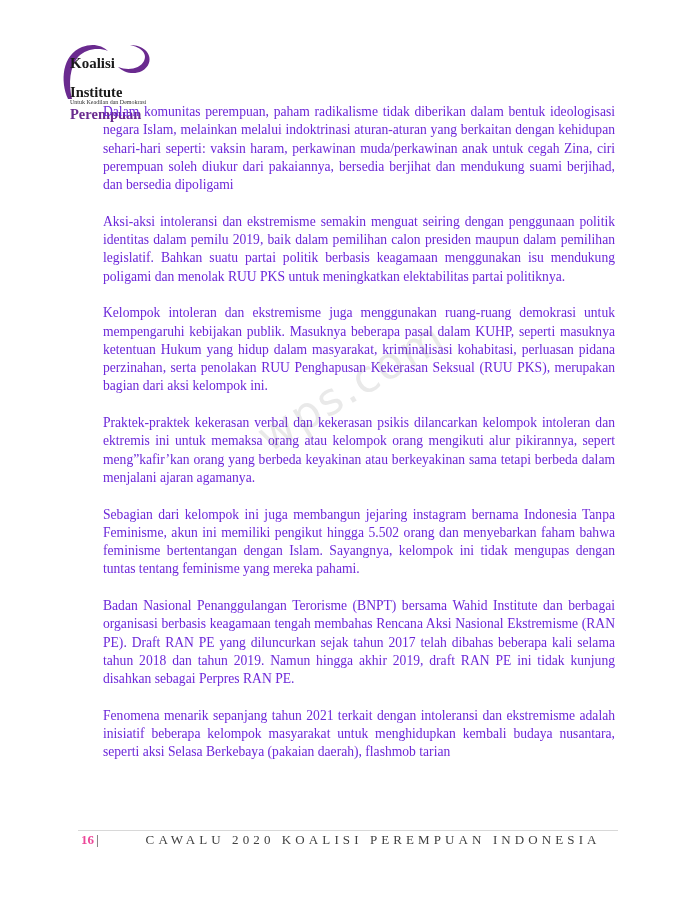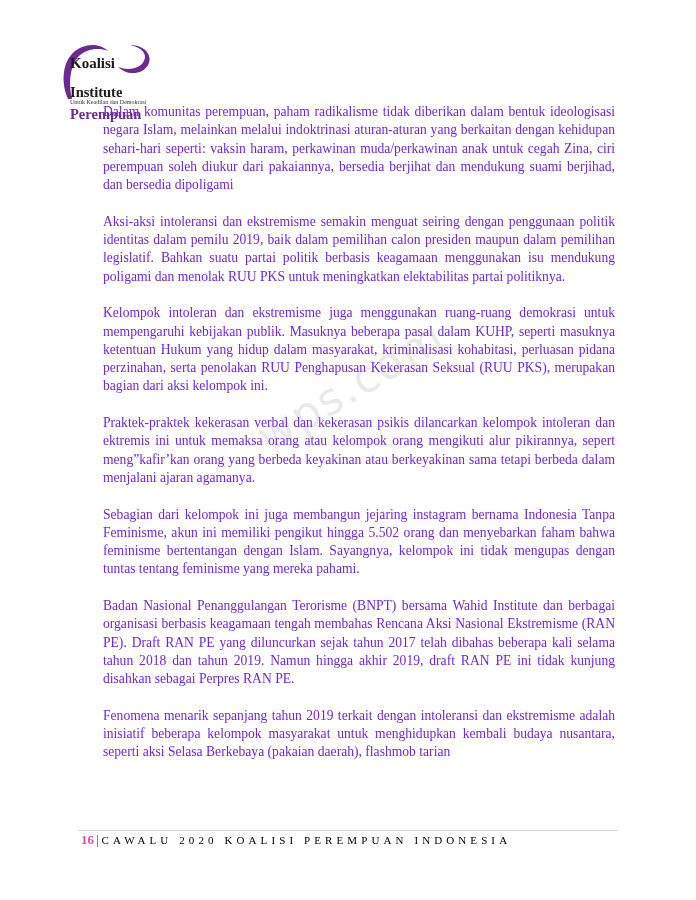--- a/index.html
+++ b/index.html
@@ -115,23 +115,24 @@
     .footer .page-num {
       font-weight: bold;
       color: #ec4899;
       margin-top: 40px;
     }
     .footer .sep {
       color: #444;
       margin: 0 3px 0 2px;
     }
     .footer .title {
-      color: #000000;
+      color: #404040;
       letter-spacing: 4.1px;
-      font-size: 11px;
+      font-size: 13px;
+      margin-left: 44px;
     }
   </style>
 </head>
 <body>
 
 <div class="page">
 
   <div class="logo">
     <svg class="swoosh" width="100" height="66" viewBox="0 0 100 66">
 
@@ -145,21 +146,21 @@
     <span class="l4">Untuk Keadilan dan Demokrasi</span>
   </div>
 
   <div class="content">
     <p>Dalam komunitas perempuan, paham radikalisme tidak diberikan dalam bentuk ideologisasi negara Islam, melainkan melalui indoktrinasi aturan-aturan yang berkaitan dengan kehidupan sehari-hari seperti: vaksin haram, perkawinan muda/perkawinan anak untuk cegah Zina, ciri perempuan soleh diukur dari pakaiannya, bersedia berjihat dan mendukung suami berjihad, dan bersedia dipoligami</p>
     <p>Aksi-aksi intoleransi dan ekstremisme semakin menguat seiring dengan penggunaan politik identitas dalam pemilu 2019,  baik dalam pemilihan calon presiden maupun dalam pemilihan legislatif. Bahkan suatu partai politik berbasis keagamaan menggunakan isu mendukung poligami dan menolak RUU PKS untuk meningkatkan elektabilitas partai politiknya.</p>
     <p>Kelompok intoleran dan ekstremisme juga menggunakan ruang-ruang demokrasi untuk mempengaruhi kebijakan publik. Masuknya beberapa pasal dalam KUHP, seperti masuknya ketentuan Hukum yang hidup dalam masyarakat, kriminalisasi kohabitasi, perluasan pidana perzinahan, serta penolakan RUU Penghapusan Kekerasan Seksual (RUU PKS), merupakan bagian dari aksi kelompok ini.</p>
     <p>Praktek-praktek kekerasan verbal dan kekerasan psikis dilancarkan kelompok intoleran dan ektremis ini untuk memaksa orang atau kelompok orang mengikuti alur pikirannya, sepert meng”kafir’kan orang yang berbeda keyakinan atau berkeyakinan sama tetapi berbeda dalam menjalani ajaran agamanya.</p>
     <p>Sebagian dari kelompok ini juga membangun jejaring instagram bernama Indonesia Tanpa Feminisme, akun ini memiliki pengikut hingga 5.502 orang dan menyebarkan faham bahwa feminisme bertentangan dengan Islam. Sayangnya, kelompok ini tidak mengupas dengan tuntas tentang feminisme yang mereka pahami.</p>
     <p>Badan Nasional Penanggulangan Terorisme (BNPT) bersama Wahid Institute dan berbagai organisasi berbasis keagamaan tengah membahas Rencana Aksi Nasional Ekstremisme (RAN PE). Draft RAN PE yang diluncurkan sejak tahun 2017 telah dibahas beberapa kali selama tahun 2018 dan tahun 2019. Namun hingga akhir 2019, draft RAN PE ini tidak kunjung disahkan sebagai Perpres RAN PE.</p>
-    <p>Fenomena menarik sepanjang tahun 2019 terkait dengan intoleransi dan ekstremisme adalah inisiatif beberapa kelompok masyarakat untuk menghidupkan kembali budaya nusantara, seperti aksi Selasa Berkebaya (pakaian daerah), flashmob tarian</p>
+    <p>Fenomena menarik sepanjang tahun 2021 terkait dengan intoleransi dan ekstremisme adalah inisiatif beberapa kelompok masyarakat untuk menghidupkan kembali budaya nusantara, seperti aksi Selasa Berkebaya (pakaian daerah), flashmob tarian</p>
   </div>
 
   <div class="watermark">wps.com</div>
 
   <div class="footer-rule"></div>
   <div class="footer">
     <span class="page-num">16</span><span class="sep">|</span><span class="title">CAWALU 2020 KOALISI PEREMPUAN INDONESIA</span>
   </div>
 
 </div>

